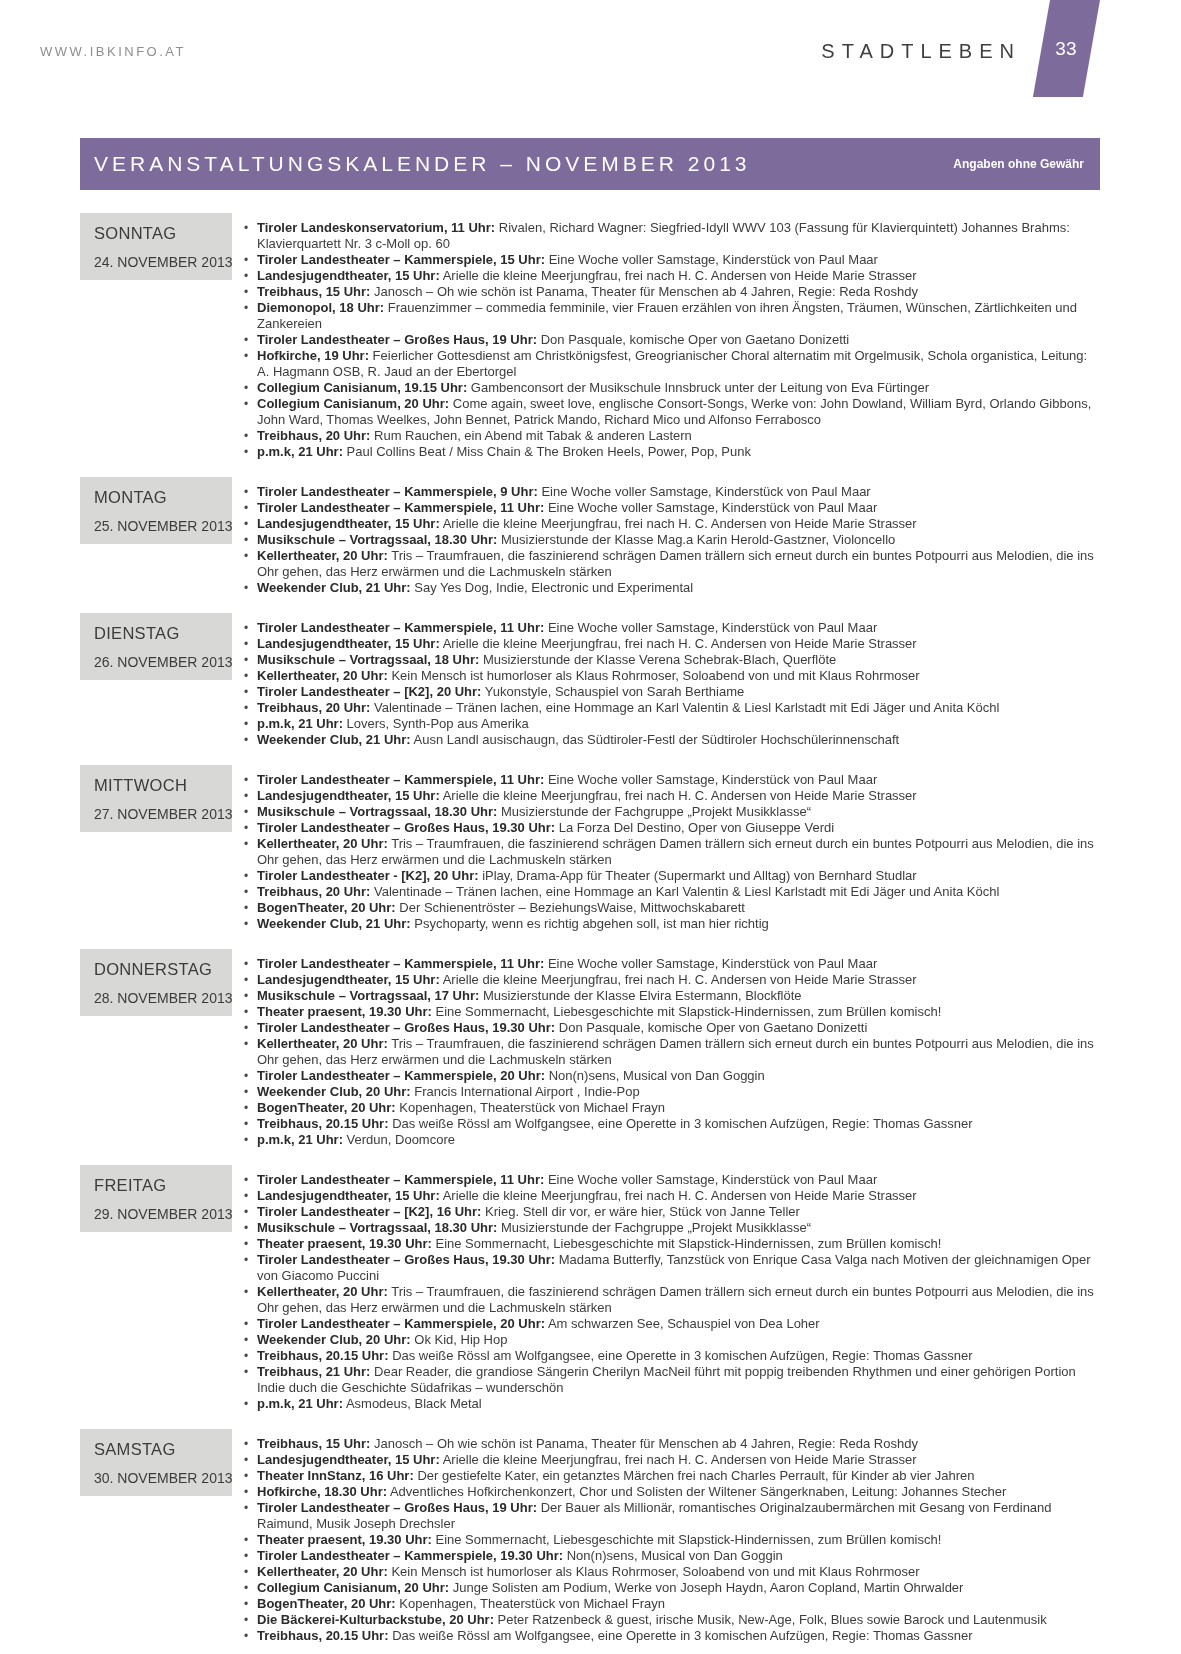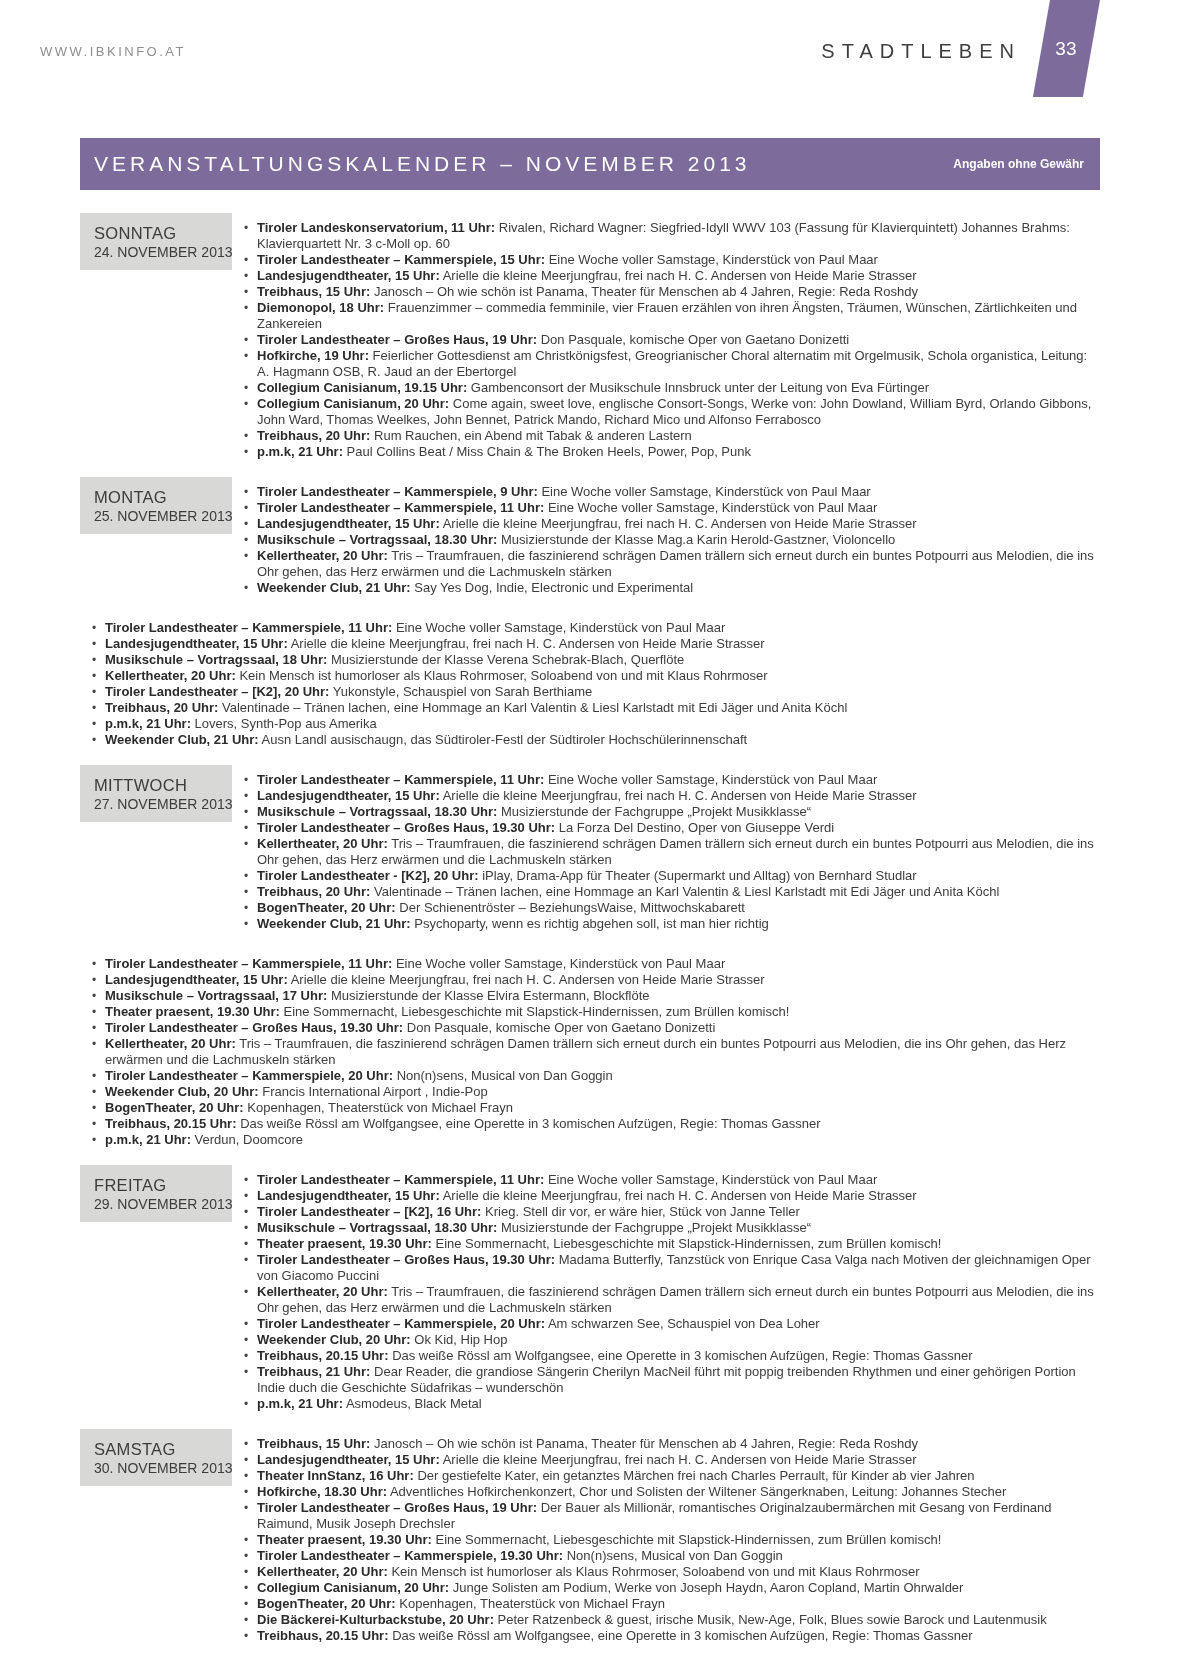--- a/index.html
+++ b/index.html
@@ -92,21 +92,21 @@
     background:var(--gray-panel);
     padding:11px 8px 10px 14px;
   }
   .day-name{
     font-size:16.5px;
     letter-spacing:0.3px;
     color:#3c3c3c;
   }
   .day-date{
     font-size:14px;
-    margin-top:1px;
+    margin-top:11px;
     color:#3c3c3c;
     white-space:nowrap;
   }
   .event-list{
     flex:1;
     list-style:none;
     padding:7px 0 7px 10px;
   }
   .event{
     position:relative;
@@ -170,20 +170,24 @@
       <ul class="event-list">
         <li class="event"><span class="bullet">•</span><span class="event-prefix">Tiroler Landestheater – Kammerspiele, 9 Uhr:</span> <span class="event-text">Eine Woche voller Samstage, Kinderstück von Paul Maar</span></li>
         <li class="event"><span class="bullet">•</span><span class="event-prefix">Tiroler Landestheater – Kammerspiele, 11 Uhr:</span> <span class="event-text">Eine Woche voller Samstage, Kinderstück von Paul Maar</span></li>
         <li class="event"><span class="bullet">•</span><span class="event-prefix">Landesjugendtheater, 15 Uhr:</span> <span class="event-text">Arielle die kleine Meerjungfrau, frei nach H. C. Andersen von Heide Marie Strasser</span></li>
         <li class="event"><span class="bullet">•</span><span class="event-prefix">Musikschule – Vortragssaal, 18.30 Uhr:</span> <span class="event-text">Musizierstunde der Klasse Mag.a Karin Herold-Gastzner, Violoncello</span></li>
         <li class="event"><span class="bullet">•</span><span class="event-prefix">Kellertheater, 20 Uhr:</span> <span class="event-text">Tris – Traumfrauen, die faszinierend schrägen Damen trällern sich erneut durch ein buntes Potpourri aus Melodien, die ins Ohr gehen, das Herz erwärmen und die Lachmuskeln stärken</span></li>
         <li class="event"><span class="bullet">•</span><span class="event-prefix">Weekender Club, 21 Uhr:</span> <span class="event-text">Say Yes Dog, Indie, Electronic und Experimental</span></li>
       </ul>
     </section>
     <section class="day-section">
+      <div class="day-label">
+        <div class="day-name">DIENSTAG</div>
+        <div class="day-date">26. NOVEMBER 2013</div>
+      </div>
       <ul class="event-list">
         <li class="event"><span class="bullet">•</span><span class="event-prefix">Tiroler Landestheater – Kammerspiele, 11 Uhr:</span> <span class="event-text">Eine Woche voller Samstage, Kinderstück von Paul Maar</span></li>
         <li class="event"><span class="bullet">•</span><span class="event-prefix">Landesjugendtheater, 15 Uhr:</span> <span class="event-text">Arielle die kleine Meerjungfrau, frei nach H. C. Andersen von Heide Marie Strasser</span></li>
         <li class="event"><span class="bullet">•</span><span class="event-prefix">Musikschule – Vortragssaal, 18 Uhr:</span> <span class="event-text">Musizierstunde der Klasse Verena Schebrak-Blach, Querflöte</span></li>
         <li class="event"><span class="bullet">•</span><span class="event-prefix">Kellertheater, 20 Uhr:</span> <span class="event-text">Kein Mensch ist humorloser als Klaus Rohrmoser, Soloabend von und mit Klaus Rohrmoser</span></li>
         <li class="event"><span class="bullet">•</span><span class="event-prefix">Tiroler Landestheater – [K2], 20 Uhr:</span> <span class="event-text">Yukonstyle, Schauspiel von Sarah Berthiame</span></li>
         <li class="event"><span class="bullet">•</span><span class="event-prefix">Treibhaus, 20 Uhr:</span> <span class="event-text">Valentinade – Tränen lachen, eine Hommage an Karl Valentin &amp; Liesl Karlstadt mit Edi Jäger und Anita Köchl</span></li>
         <li class="event"><span class="bullet">•</span><span class="event-prefix">p.m.k, 21 Uhr:</span> <span class="event-text">Lovers, Synth-Pop aus Amerika</span></li>
         <li class="event"><span class="bullet">•</span><span class="event-prefix">Weekender Club, 21 Uhr:</span> <span class="event-text">Ausn Landl ausischaugn, das Südtiroler-Festl der Südtiroler Hochschülerinnenschaft</span></li>
       </ul>
@@ -199,20 +203,24 @@
         <li class="event"><span class="bullet">•</span><span class="event-prefix">Musikschule – Vortragssaal, 18.30 Uhr:</span> <span class="event-text">Musizierstunde der Fachgruppe „Projekt Musikklasse“</span></li>
         <li class="event"><span class="bullet">•</span><span class="event-prefix">Tiroler Landestheater – Großes Haus, 19.30 Uhr:</span> <span class="event-text">La Forza Del Destino, Oper von Giuseppe Verdi</span></li>
         <li class="event"><span class="bullet">•</span><span class="event-prefix">Kellertheater, 20 Uhr:</span> <span class="event-text">Tris – Traumfrauen, die faszinierend schrägen Damen trällern sich erneut durch ein buntes Potpourri aus Melodien, die ins Ohr gehen, das Herz erwärmen und die Lachmuskeln stärken</span></li>
         <li class="event"><span class="bullet">•</span><span class="event-prefix">Tiroler Landestheater - [K2], 20 Uhr:</span> <span class="event-text">iPlay, Drama-App für Theater (Supermarkt und Alltag) von Bernhard Studlar</span></li>
         <li class="event"><span class="bullet">•</span><span class="event-prefix">Treibhaus, 20 Uhr:</span> <span class="event-text">Valentinade – Tränen lachen, eine Hommage an Karl Valentin &amp; Liesl Karlstadt mit Edi Jäger und Anita Köchl</span></li>
         <li class="event"><span class="bullet">•</span><span class="event-prefix">BogenTheater, 20 Uhr:</span> <span class="event-text">Der Schienentröster – BeziehungsWaise, Mittwochskabarett</span></li>
         <li class="event"><span class="bullet">•</span><span class="event-prefix">Weekender Club, 21 Uhr:</span> <span class="event-text">Psychoparty, wenn es richtig abgehen soll, ist man hier richtig</span></li>
       </ul>
     </section>
     <section class="day-section">
+      <div class="day-label">
+        <div class="day-name">DONNERSTAG</div>
+        <div class="day-date">28. NOVEMBER 2013</div>
+      </div>
       <ul class="event-list">
         <li class="event"><span class="bullet">•</span><span class="event-prefix">Tiroler Landestheater – Kammerspiele, 11 Uhr:</span> <span class="event-text">Eine Woche voller Samstage, Kinderstück von Paul Maar</span></li>
         <li class="event"><span class="bullet">•</span><span class="event-prefix">Landesjugendtheater, 15 Uhr:</span> <span class="event-text">Arielle die kleine Meerjungfrau, frei nach H. C. Andersen von Heide Marie Strasser</span></li>
         <li class="event"><span class="bullet">•</span><span class="event-prefix">Musikschule – Vortragssaal, 17 Uhr:</span> <span class="event-text">Musizierstunde der Klasse Elvira Estermann, Blockflöte</span></li>
         <li class="event"><span class="bullet">•</span><span class="event-prefix">Theater praesent, 19.30 Uhr:</span> <span class="event-text">Eine Sommernacht, Liebesgeschichte mit Slapstick-Hindernissen, zum Brüllen komisch!</span></li>
         <li class="event"><span class="bullet">•</span><span class="event-prefix">Tiroler Landestheater – Großes Haus, 19.30 Uhr:</span> <span class="event-text">Don Pasquale, komische Oper von Gaetano Donizetti</span></li>
         <li class="event"><span class="bullet">•</span><span class="event-prefix">Kellertheater, 20 Uhr:</span> <span class="event-text">Tris – Traumfrauen, die faszinierend schrägen Damen trällern sich erneut durch ein buntes Potpourri aus Melodien, die ins Ohr gehen, das Herz erwärmen und die Lachmuskeln stärken</span></li>
         <li class="event"><span class="bullet">•</span><span class="event-prefix">Tiroler Landestheater – Kammerspiele, 20 Uhr:</span> <span class="event-text">Non(n)sens, Musical von Dan Goggin</span></li>
         <li class="event"><span class="bullet">•</span><span class="event-prefix">Weekender Club, 20 Uhr:</span> <span class="event-text">Francis International Airport , Indie-Pop</span></li>
         <li class="event"><span class="bullet">•</span><span class="event-prefix">BogenTheater, 20 Uhr:</span> <span class="event-text">Kopenhagen, Theaterstück von Michael Frayn</span></li>

